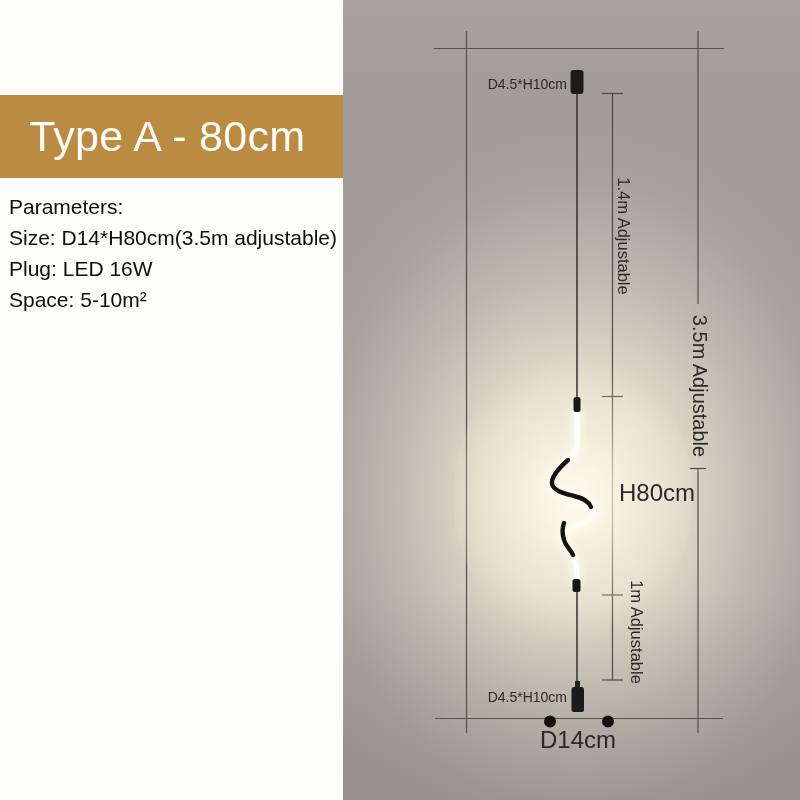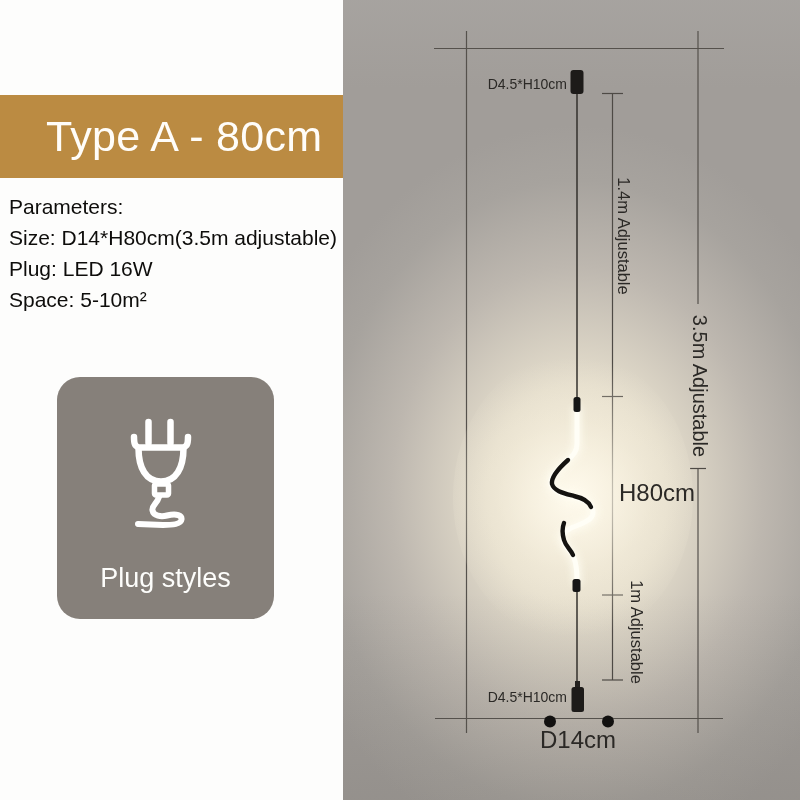--- a/index.html
+++ b/index.html
@@ -6,21 +6,21 @@
   .stage{
     position:relative;width:800px;height:800px;overflow:hidden;
     background:#fdfdfc;font-family:"Liberation Sans",sans-serif;
     -webkit-font-smoothing:antialiased;
   }
   
   .left-panel{position:absolute;left:0;top:0;width:343px;height:800px;background:#fdfdfc;}
   .banner{
     position:absolute;left:0;top:95px;width:343px;height:83px;
     background:#bb8b42;color:#fffdf9;
-    font-size:43px;line-height:82px;padding-left:46px;box-sizing:border-box;
+    font-size:43px;line-height:82px;padding-left:29px;box-sizing:border-box;
     white-space:nowrap;letter-spacing:.3px;
   }
   .params{position:absolute;left:9px;top:191px;width:340px;color:#0e0d0b;
     font-size:21px;line-height:31px;white-space:nowrap;}
   .plug-box{
     position:absolute;left:57px;top:377px;width:217px;height:242px;
     background:#86807a;border-radius:23px;
   }
   .plug-icon{position:absolute;left:63px;top:26px;}
   .plug-label{
@@ -53,34 +53,20 @@
       <span>Type A - 80cm</span>
     </div>
 
     <div class="params">
       <div>Parameters:</div>
       <div>Size: D14*H80cm(3.5m adjustable)</div>
       <div>Plug: LED 16W</div>
       <div>Space: 5-10m²</div>
     </div>
 
-    <div class="plug-box">
-      <svg class="plug-icon" width="90" height="135" viewBox="125 405 90 135">
-        <g fill="none" stroke="#ffffff" stroke-width="6.5" stroke-linecap="round" stroke-linejoin="round">
-          <path d="M153.5,424 V445"></path>
-          <path d="M175.5,424 V445"></path>
-          <path d="M139,439 C139,447 140,449.5 147,449.5 L185,449.5 C192,449.5 193,447 193,439"></path>
-          <path d="M143.5,450 C143.5,470 151,483.5 166,483.5 C181,483.5 188.5,470 188.5,450"></path>
-          <rect x="159.5" y="486" width="14" height="11" rx="1.5" stroke-width="5.5"></rect>
-          <path d="M164,499 C162,506 156.5,507 157.5,512.5 C158.5,518 166,519 172,517.5
-                   C182,515 187,517.5 186.5,521.5 C186,526 178,527 168,527 L143,526" stroke-width="6"></path>
-        </g>
-      </svg>
-      <div class="plug-label">Plug styles</div>
-    </div>
   </div>
 
   <div class="right-panel">
     <svg class="diagram" width="457" height="800" viewBox="343 0 457 800">
 
       <defs>
         <radialGradient id="coreGlow" gradientUnits="userSpaceOnUse" cx="573" cy="497" r="140">
           <stop offset="0%" stop-color="#fffbee" stop-opacity="0.95"></stop>
           <stop offset="55%" stop-color="#f8f1dd" stop-opacity="0.40"></stop>
           <stop offset="100%" stop-color="#f8f1dd" stop-opacity="0"></stop>

